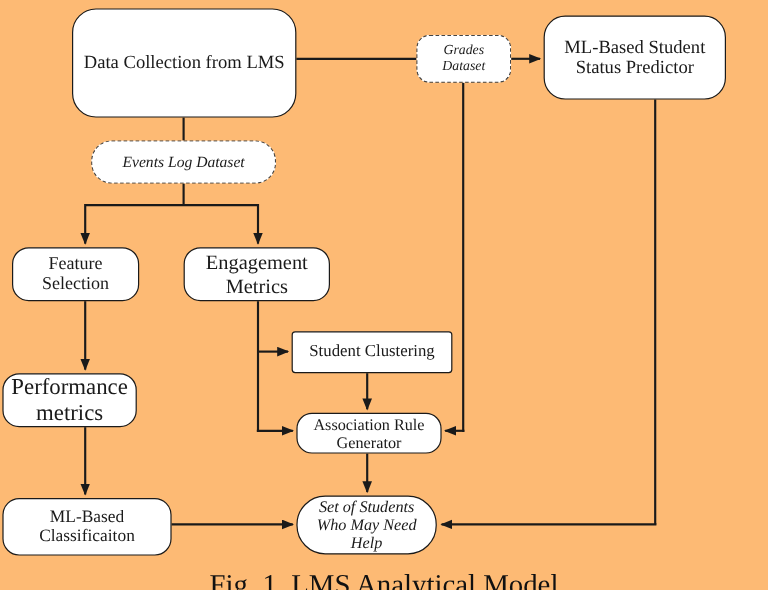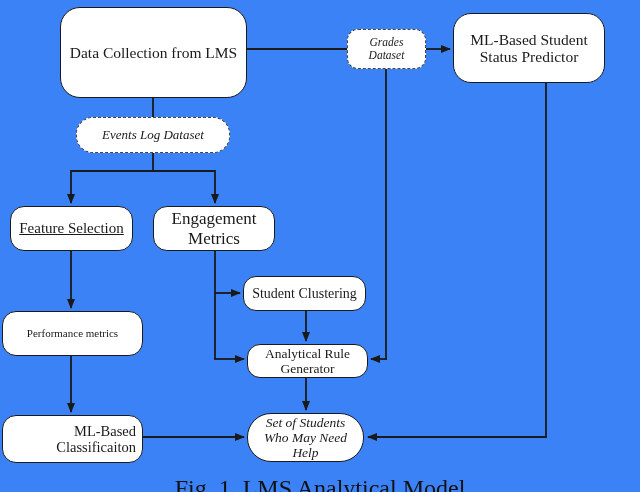--- a/index.html
+++ b/index.html
@@ -4,21 +4,21 @@
 <style>
   html, body {
     margin: 0;
     padding: 0;
     background: #ffffff;
   }
   .stage {
     position: relative;
     width: 640px;
     height: 492px;
-    background: #3b82f6;
+    background: #fdba74;
     overflow: hidden;
     font-family: "Liberation Serif", serif;
     color: #1a1a1a;
   }
   .wires {
     position: absolute;
     left: 0;
     top: 0;
     width: 640px;
     height: 492px;
@@ -37,26 +37,26 @@
   }
   .node.dashed {
     border: 1px dashed #444444;
     font-style: italic;
   }
   
   .n-data-collection   { left: 60px;  top: 7px;   width: 187px; height: 91px; border-radius: 20px; font-size: 15.5px; }
   .n-events-log        { left: 76px;  top: 117px; width: 154px; height: 36px; border-radius: 17px; font-size: 13px; }
   .n-grades            { left: 347px; top: 29px;  width: 79px;  height: 40px; border-radius: 11px; font-size: 11.5px; }
   .n-predictor         { left: 453px; top: 13px;  width: 152px; height: 70px; border-radius: 18px; font-size: 15.5px; }
-  .n-feature-selection { left: 10px;  top: 206px; width: 123px; height: 45px; border-radius: 14px; font-size: 15px; text-decoration: underline; }
+  .n-feature-selection { left: 10px;  top: 206px; width: 106px; height: 45px; border-radius: 14px; font-size: 15px; }
   .n-engagement        { left: 153px; top: 206px; width: 122px; height: 45px; border-radius: 14px; font-size: 17px; }
-  .n-student-clustering{ left: 243px; top: 276px; width: 123px; height: 35px; border-radius: 13px; font-size: 14px; }
-  .n-performance       { left: 2px;   top: 311px; width: 141px; height: 45px; border-radius: 14px; font-size: 11px; }
+  .n-student-clustering{ left: 243px; top: 276px; width: 134px; height: 35px; border-radius: 3px; font-size: 14px; }
+  .n-performance       { left: 2px;   top: 311px; width: 112px; height: 45px; border-radius: 14px; font-size: 19px; }
   .n-association-rule  { left: 247px; top: 344px; width: 121px; height: 34px; border-radius: 13px; font-size: 13.5px; }
-  .n-ml-classification { left: 2px;   top: 415px; width: 141px; height: 48px; border-radius: 14px; font-size: 14.5px; text-align: right; }
+  .n-ml-classification { left: 2px;   top: 415px; width: 141px; height: 48px; border-radius: 14px; font-size: 14.5px; }
   .n-set-students      { left: 247px; top: 413px; width: 117px; height: 49px; border-radius: 24px; font-size: 13.5px; font-style: italic; }
   .caption {
     position: absolute;
     left: 0;
     right: 0;
     top: 475px;
     text-align: center;
     font-size: 24px;
     line-height: 1.15;
     color: #111111;
@@ -122,21 +122,21 @@
   <div class="node n-predictor">ML-Based Student Status Predictor</div>
 
   <div class="node n-feature-selection">Feature Selection</div>
 
   <div class="node n-engagement">Engagement Metrics</div>
 
   <div class="node n-student-clustering">Student Clustering</div>
 
   <div class="node n-performance">Performance metrics</div>
 
-  <div class="node n-association-rule">Analytical Rule Generator</div>
+  <div class="node n-association-rule">Association Rule Generator</div>
 
   <div class="node n-ml-classification">ML-Based Classificaiton</div>
 
   <div class="node n-set-students">Set of Students Who May Need Help</div>
 
   <div class="caption">Fig. 1. LMS Analytical Model</div>
 
 </div>
 
 </body></html>

